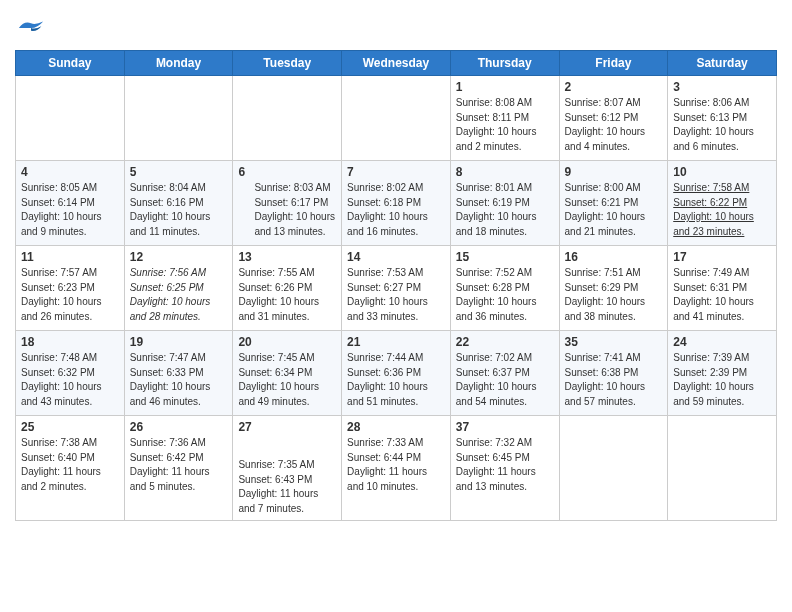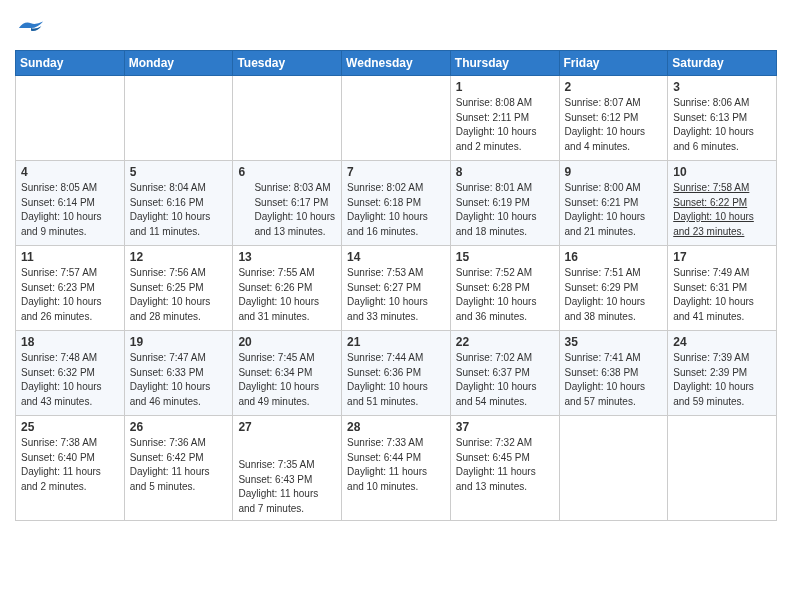--- a/index.html
+++ b/index.html
@@ -60,21 +60,21 @@
       width: 100%;
       border-collapse: collapse;
       table-layout: fixed;
     }
     thead tr th {
       background-color: #2e7ac9;
       color: #fff;
       font-size: 12px;
       font-weight: bold;
       padding: 5px 4px;
-      text-align: left;
+      text-align: center;
       border: 1px solid #2266aa;
     }
     tbody tr td {
       vertical-align: top;
       border: 1px solid #ccc;
       padding: 4px 5px;
       height: 85px;
       font-size: 10.5px;
       color: #333;
       background: #fff;
@@ -133,21 +133,21 @@
   </thead>
   <tbody>
   <tr>
         <td class="empty-cell"></td>
         <td class="empty-cell"></td>
         <td class="empty-cell"></td>
         <td class="empty-cell"></td>
         <td>
           <span class="day-number">1</span>
           <div class="day-info" style="white-space: pre-line;">Sunrise: 8:08 AM
-Sunset: 2:11 PM
+Sunset: 8:11 PM
 Daylight: 10 hours
 and 2 minutes.</div>
         </td>
         <td>
           <span class="day-number">2</span>
           <div class="day-info" style="white-space: pre-line;">Sunrise: 8:07 AM
 Sunset: 6:12 PM
 Daylight: 10 hours
 and 4 minutes.</div>
         </td>
@@ -213,21 +213,21 @@
       <tr>
         <td>
           <span class="day-number">11</span>
           <div class="day-info" style="white-space: pre-line;">Sunrise: 7:57 AM
 Sunset: 6:23 PM
 Daylight: 10 hours
 and 26 minutes.</div>
         </td>
         <td>
           <span class="day-number">12</span>
-          <div class="day-info" style="white-space: pre-line;">Sunrise: 7:56 AM
+          <div class="day-info" style="white-space: pre-line; font-style: italic;">Sunrise: 7:56 AM
 Sunset: 6:25 PM
 Daylight: 10 hours
 and 28 minutes.</div>
         </td>
         <td>
           <span class="day-number">13</span>
           <div class="day-info" style="white-space: pre-line;">Sunrise: 7:55 AM
 Sunset: 6:26 PM
 Daylight: 10 hours
 and 31 minutes.</div>

